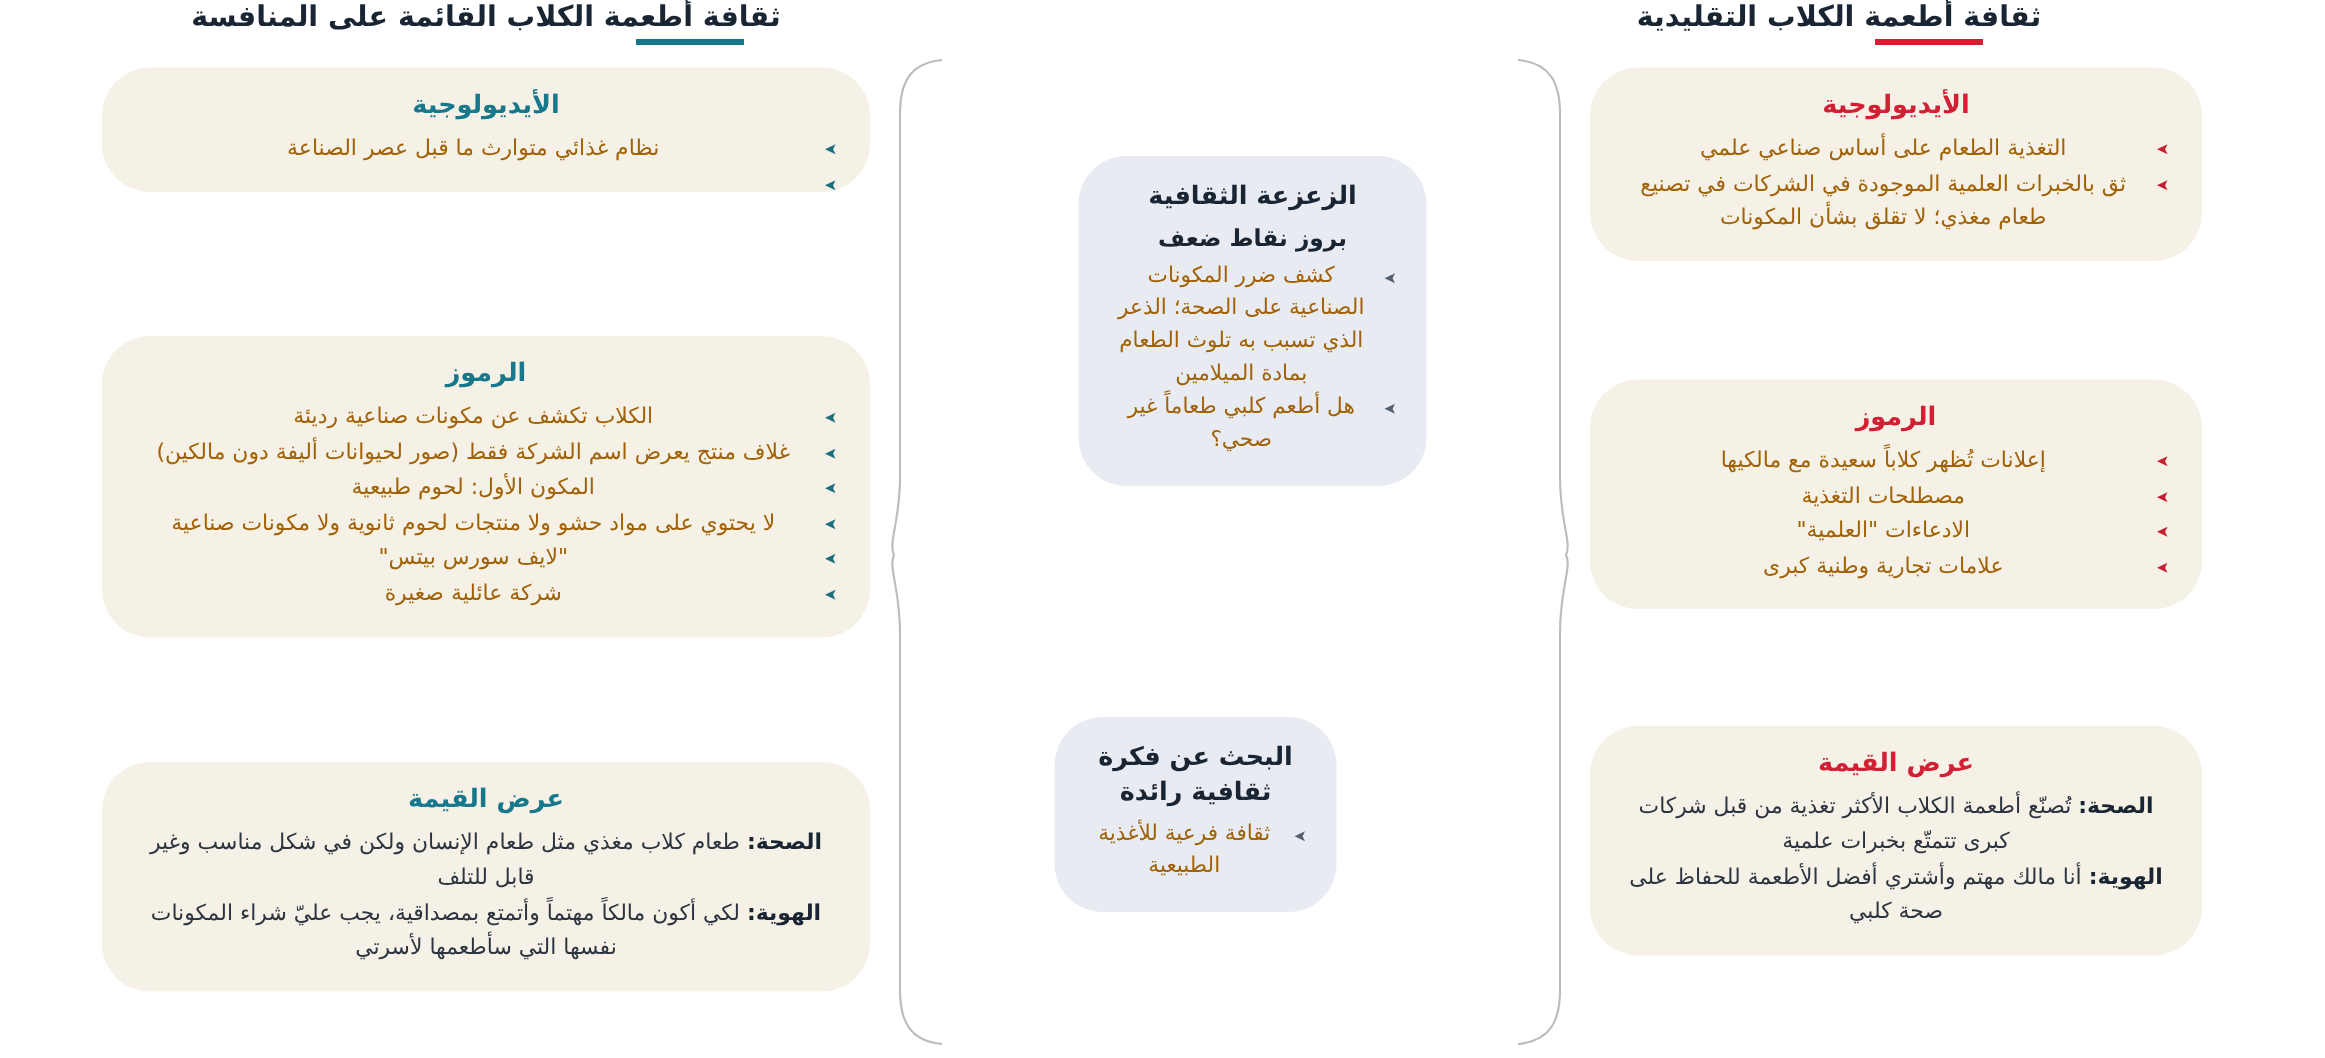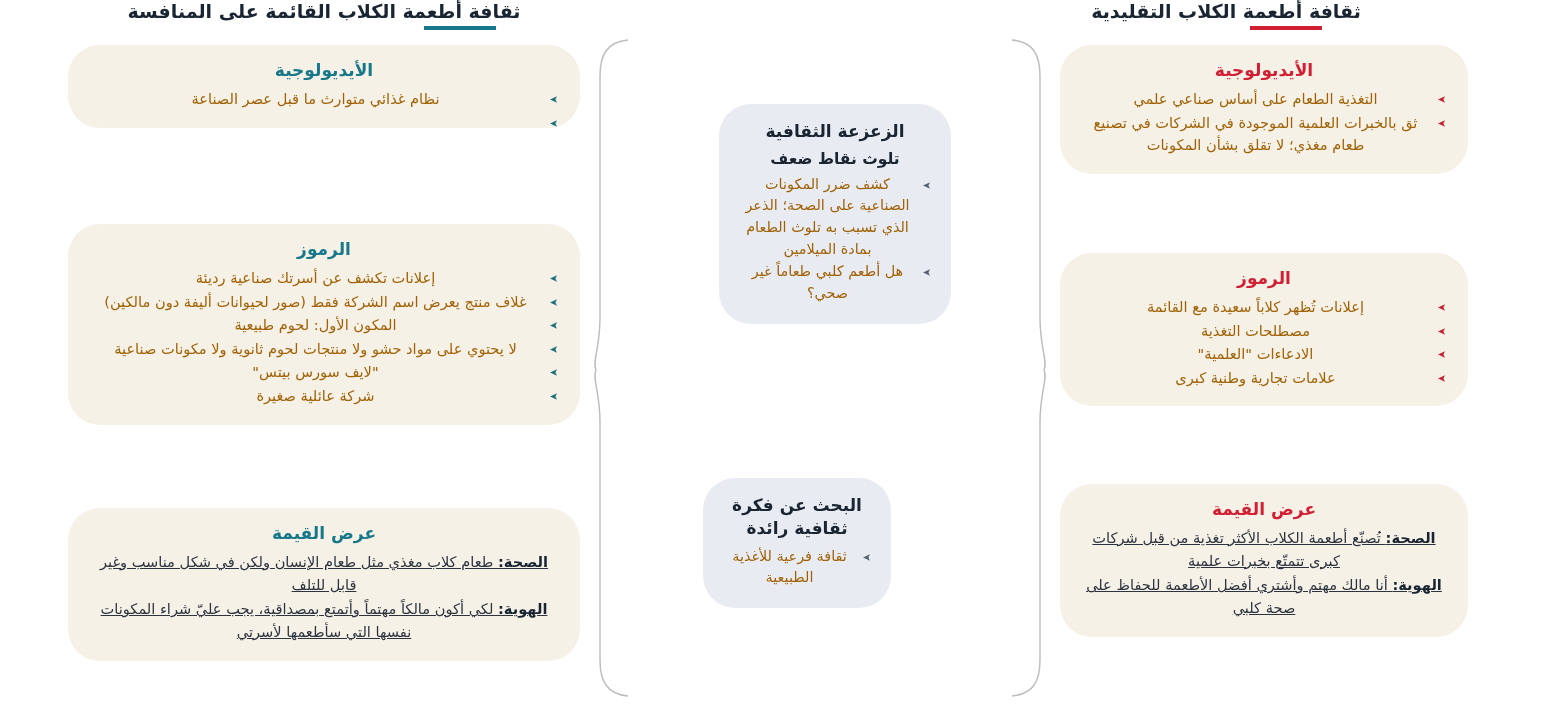--- a/index.html
+++ b/index.html
@@ -99,21 +99,20 @@
   .card-cream .bullets li .bullet-icon svg path { fill: #1d6f7d; }
   .card-gray  .bullets li .bullet-icon svg path { fill: #556070; }
   .col-right .bullets li .bullet-icon svg path  { fill: #c32032; }
 
   .para {
     font-size: 14.6px;
     color: #2c3440;
     line-height: 1.55;
     margin: 2px 0;
     text-align: center;
-    text-decoration: underline;
   }
   .para b { font-weight: bold; color: #1a2533; }
 
   
   #card-left-ideology   { left: 68px; top: 45px;  width: 512px; }
   #card-left-symbols    { left: 68px; top: 224px; width: 512px; }
   #card-left-value      { left: 68px; top: 508px; width: 512px; }
 
   
   #card-right-ideology  { left: 1060px; top: 45px;  width: 408px; }
@@ -182,21 +181,21 @@
 
     <div class="card card-cream" id="card-left-symbols">
       <div class="card-title title-teal">الرموز</div>
       <ul class="bullets">
         <li>
           <span class="bullet-icon">
             <svg width="9" height="9" viewBox="0 0 9 9">
                 <path d="M8 1.2 L1 4.5 L8 7.8 L6.4 4.5 Z"></path>
               </svg>
           </span>
-          <span>إعلانات تكشف عن أسرتك صناعية رديئة</span>
+          <span>الكلاب تكشف عن مكونات صناعية رديئة</span>
         </li>
         <li>
           <span class="bullet-icon">
             <svg width="9" height="9" viewBox="0 0 9 9">
                 <path d="M8 1.2 L1 4.5 L8 7.8 L6.4 4.5 Z"></path>
               </svg>
           </span>
           <span>غلاف منتج يعرض اسم الشركة فقط (صور لحيوانات أليفة دون مالكين)</span>
         </li>
         <li>
@@ -243,21 +242,21 @@
         <b>الهوية:</b><span> لكي أكون مالكاً مهتماً وأتمتع بمصداقية، يجب عليّ شراء المكونات نفسها التي سأطعمها لأسرتي</span>
       </p>
     </div>
 
   </div>
 
   <div class="col col-center">
 
     <div class="card card-gray" id="card-center-disruption">
       <div class="card-title title-navy">الزعزعة الثقافية</div>
-      <div class="card-subtitle">تلوث نقاط ضعف</div>
+      <div class="card-subtitle">بروز نقاط ضعف</div>
       <ul class="bullets">
         <li>
           <span class="bullet-icon">
             <svg width="9" height="9" viewBox="0 0 9 9">
                 <path d="M8 1.2 L1 4.5 L8 7.8 L6.4 4.5 Z"></path>
               </svg>
           </span>
           <span>كشف ضرر المكونات الصناعية على الصحة؛ الذعر الذي تسبب به تلوث الطعام بمادة الميلامين</span>
         </li>
         <li>
@@ -318,21 +317,21 @@
 
     <div class="card card-cream" id="card-right-symbols">
       <div class="card-title title-red">الرموز</div>
       <ul class="bullets">
         <li>
           <span class="bullet-icon">
             <svg width="9" height="9" viewBox="0 0 9 9">
                 <path d="M8 1.2 L1 4.5 L8 7.8 L6.4 4.5 Z"></path>
               </svg>
           </span>
-          <span>إعلانات تُظهر كلاباً سعيدة مع القائمة</span>
+          <span>إعلانات تُظهر كلاباً سعيدة مع مالكيها</span>
         </li>
         <li>
           <span class="bullet-icon">
             <svg width="9" height="9" viewBox="0 0 9 9">
                 <path d="M8 1.2 L1 4.5 L8 7.8 L6.4 4.5 Z"></path>
               </svg>
           </span>
           <span>مصطلحات التغذية</span>
         </li>
         <li>

